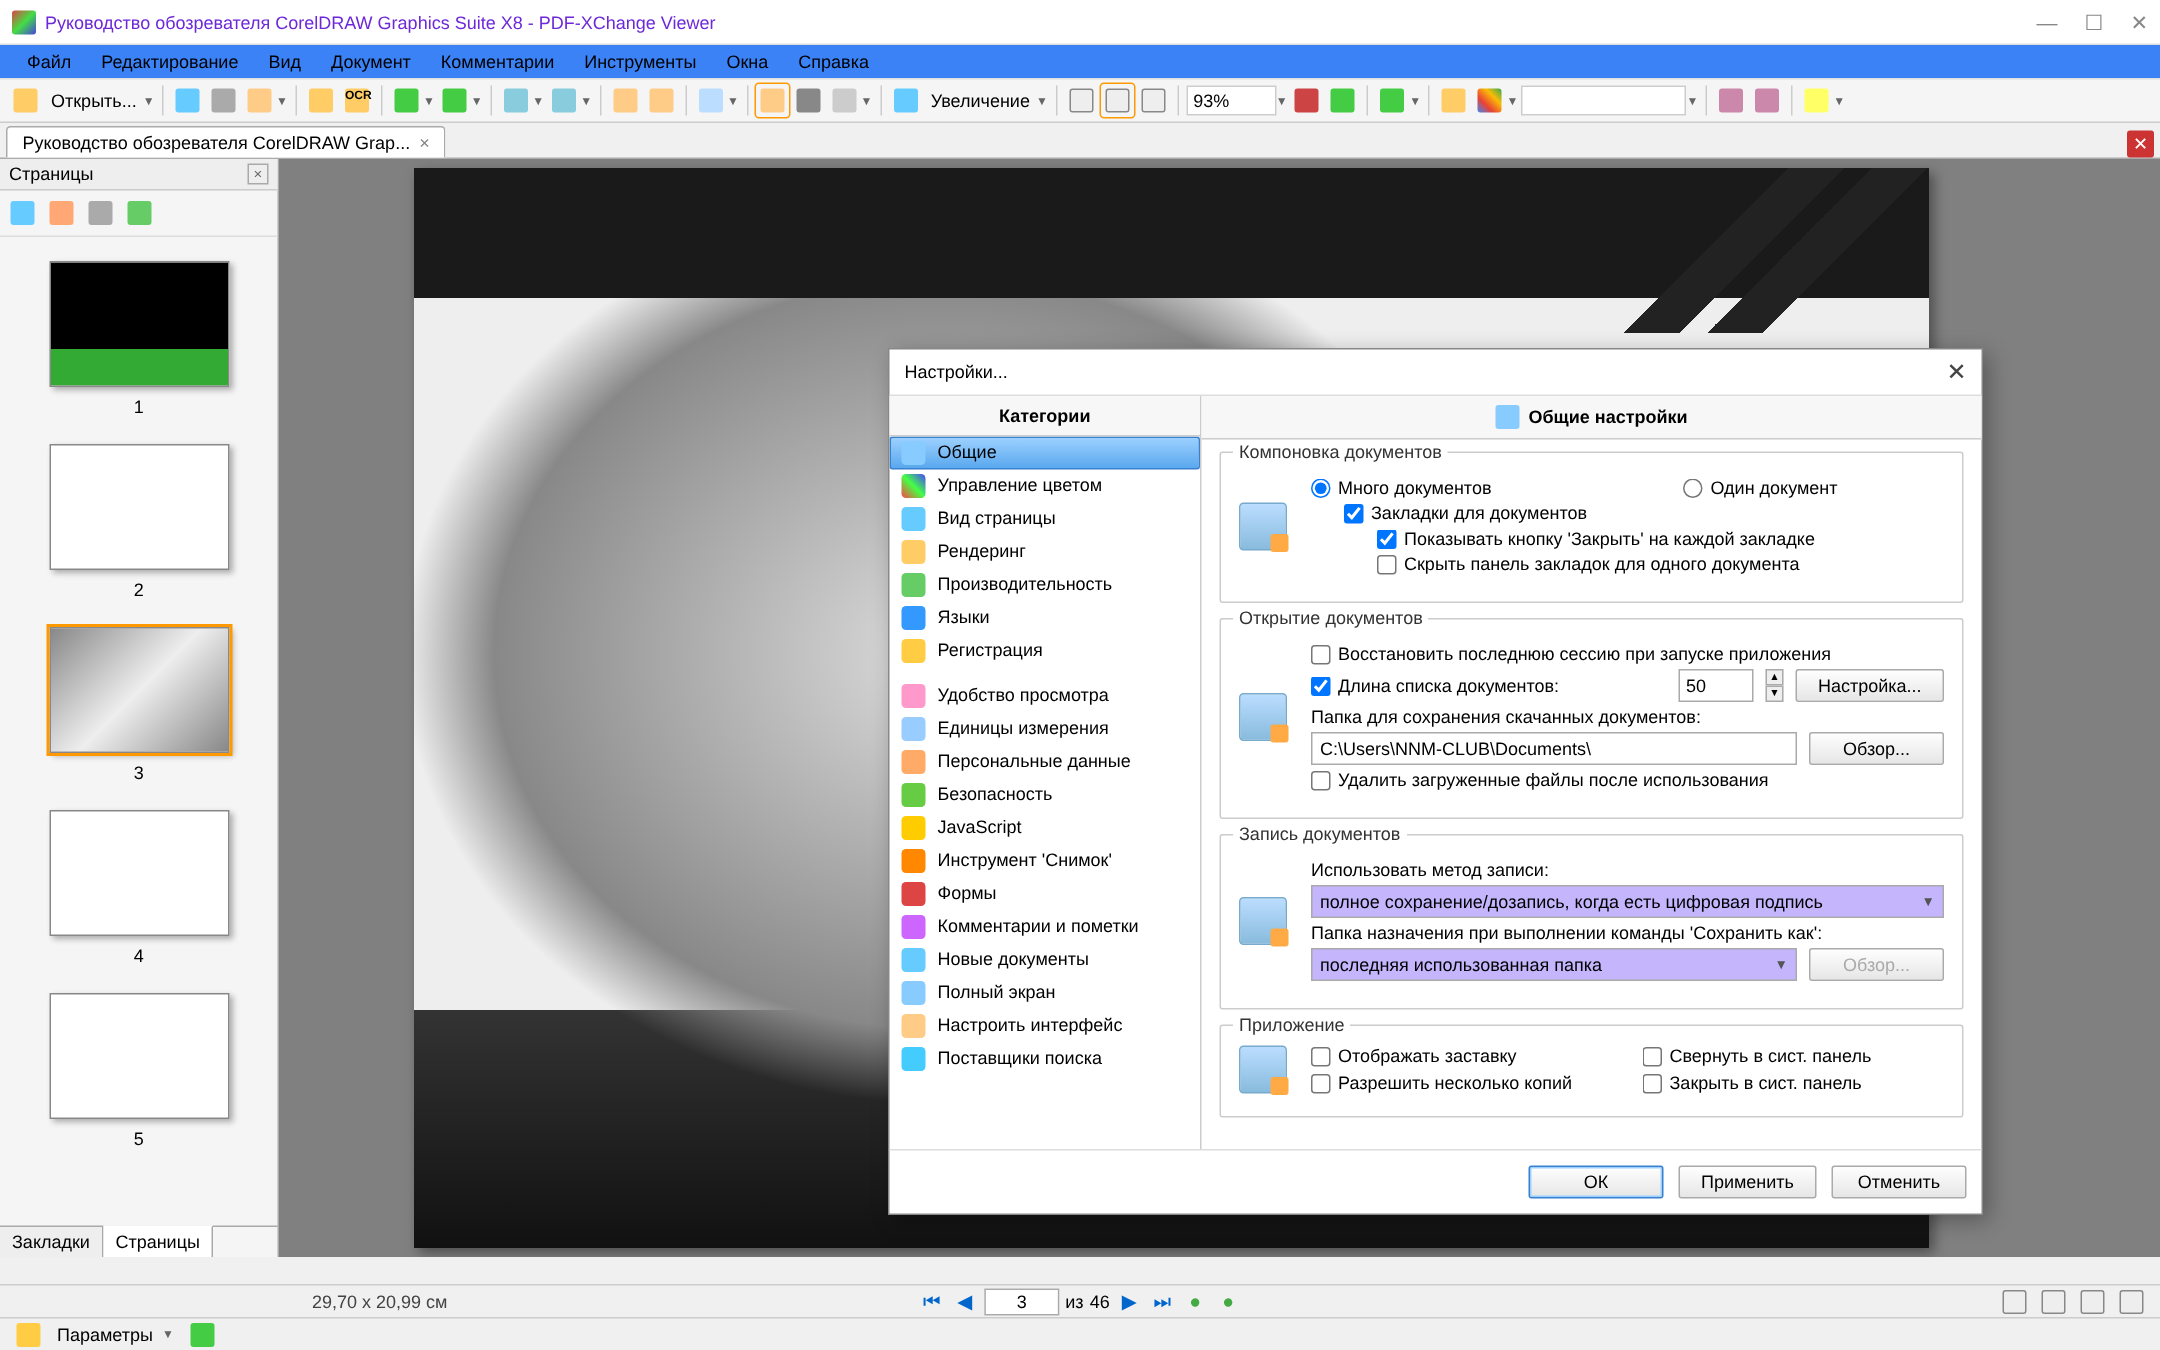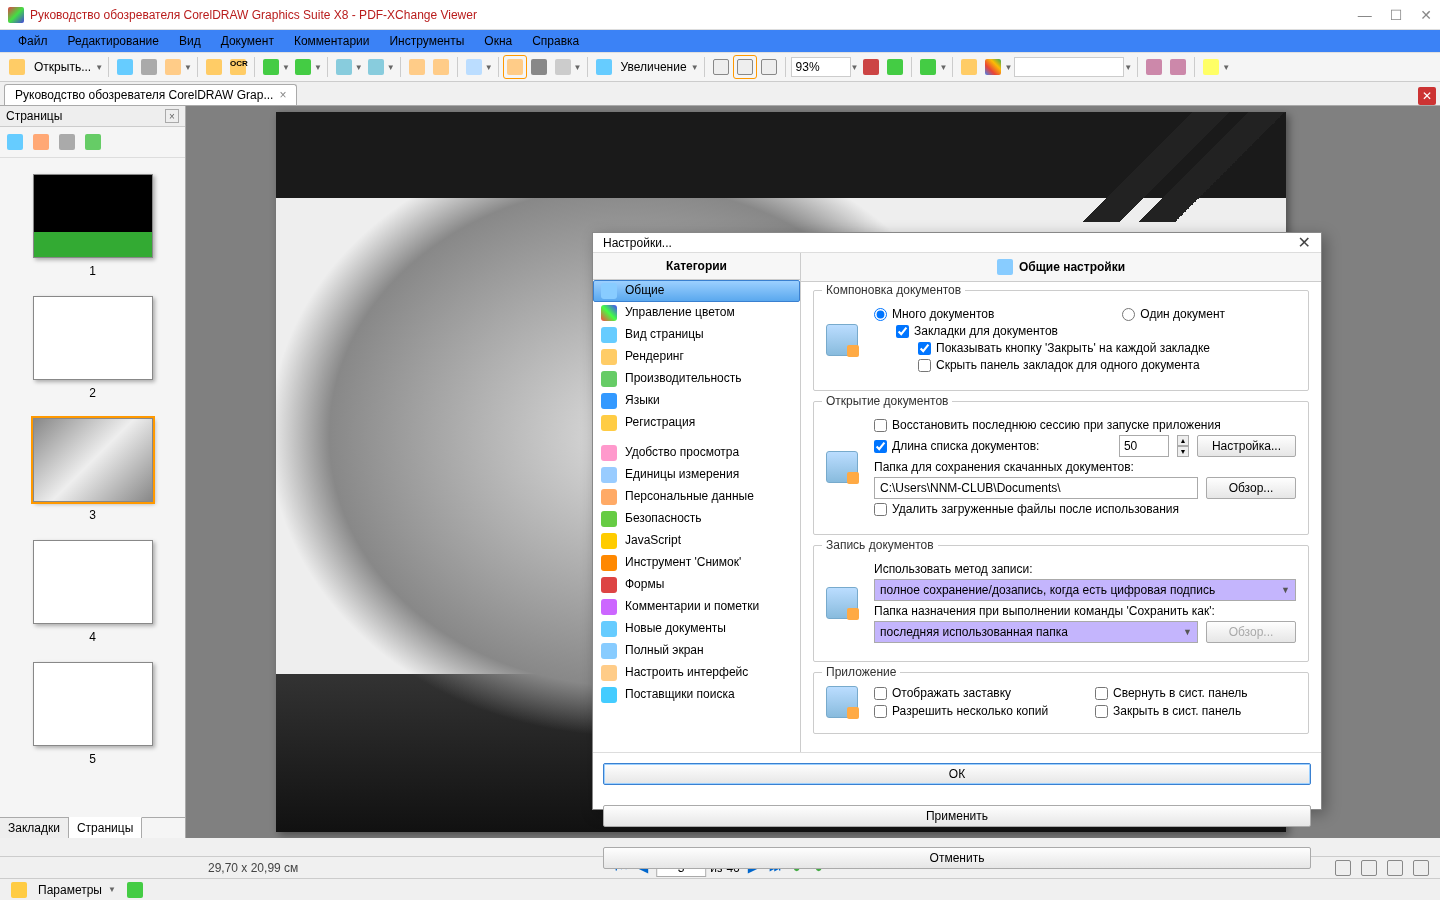--- a/index.html
+++ b/index.html
@@ -1,21 +1,21 @@
 <!DOCTYPE html>
 <html><head>
 <meta charset="utf-8">
 <style>
 * { margin: 0; padding: 0; box-sizing: border-box; font-family: "Segoe UI", Tahoma, sans-serif; font-size: 12px; }
 body { background: #f0f0f0; width: 1440px; height: 900px; overflow: hidden; position: relative; }
 
 
 .titlebar { height: 30px; background: #fff; display: flex; align-items: center; padding: 0 8px; border-bottom: 1px solid #ddd; }
 .titlebar .app-icon { width: 16px; height: 16px; margin-right: 6px; background: linear-gradient(135deg,#d44,#4d4,#44d); border-radius: 2px; }
-.titlebar .title { color: #b91c1c; flex: 1; }
+.titlebar .title { color: #6d28d9; flex: 1; }
 .titlebar .win-btns { display: flex; gap: 18px; color: #888; }
 .titlebar .win-btns span { cursor: pointer; font-size: 14px; }
 
 
 .menubar { height: 22px; background: #3b82f6; display: flex; align-items: center; padding: 0 10px; gap: 4px; }
 .menubar span { padding: 2px 8px; cursor: pointer; }
 
 
 .toolbar { height: 30px; background: #f5f5f5; border-top: 1px solid #e0e0e0; border-bottom: 1px solid #ccc; display: flex; align-items: center; padding: 0 6px; gap: 2px; }
 .tb-btn { width: 22px; height: 22px; display: flex; align-items: center; justify-content: center; cursor: pointer; border-radius: 2px; }
@@ -87,21 +87,21 @@
 .big-ico { width: 32px; height: 32px; background: linear-gradient(#bdf,#8bd); border: 1px solid #7ac; border-radius: 3px; flex-shrink:0; margin-right:8px; position:relative;}
 .big-ico::after{content:"";position:absolute;right:-2px;bottom:-2px;width:12px;height:12px;background:#fa4;border-radius:2px;}
 .txtfield { border: 1px solid #aaa; padding: 2px 5px; height: 22px; background: #fff; }
 .numfield { width: 50px; border: 1px solid #aaa; height: 22px; padding: 0 4px; }
 .spin { width:12px; display:flex; flex-direction:column; }
 .spin b{height:11px;border:1px solid #aaa;font-size:7px;text-align:center;line-height:9px;background:#eee;cursor:pointer;}
 .wbtn { border: 1px solid #aaa; background: linear-gradient(#fefefe,#e6e6e6); padding: 3px 14px; cursor: pointer; border-radius: 2px; min-width: 90px; text-align:center;}
 .wbtn:disabled, .wbtn.disabled { color: #aaa; cursor: default; }
 .selectbox { border: 1px solid #aaa; height: 22px; padding: 0 5px; background: #c4b5fd; display:flex; align-items:center; justify-content:space-between;}
 .selectbox .arr{font-size:9px;color:#555;}
-.dlg-foot { padding: 10px; display: flex; justify-content: flex-end; gap: 20px; border-top: 1px solid #ddd; flex-direction: column; }
+.dlg-foot { padding: 10px; display: flex; justify-content: flex-end; gap: 10px; border-top: 1px solid #ddd; }
 .dlg-foot .wbtn.primary { border: 1px solid #3a80d0; box-shadow: 0 0 0 1px #9cd0ff inset; }
 
 
 .ci0{background:#8cf}.ci1{background:linear-gradient(45deg,#f44,#4f4,#44f)}.ci2{background:#6cf}.ci3{background:#fc6}.ci4{background:#6c6}.ci5{background:#39f}.ci6{background:#fc4}.ci7{background:#f9c}.ci8{background:#9cf}.ci9{background:#fa6}.ci10{background:#6c4}.ci11{background:#fc0}.ci12{background:#f80}.ci13{background:#d44}.ci14{background:#c6f}.ci15{background:#6cf}.ci16{background:#8cf}.ci17{background:#fc8}.ci18{background:#4cf}
 
 
 .ic-open{background:#fc6}.ic-save{background:#6cf}.ic-print{background:#aaa}.ic-mail{background:#fc8}.ic-ocr{background:#fc6;font-size:8px;font-weight:bold}.ic-back{background:#4c4;border-radius:50%}.ic-fwd{background:#4c4;border-radius:50%}.ic-hand{background:#fc8}.ic-snap{background:#888}.ic-sel{background:#ccc}.ic-zoom{background:#6cf}.ic-fit{background:#eee;border:1px solid #888}.ic-plus{background:#4c4;border-radius:50%}.ic-minus{background:#c44;border-radius:50%}.ic-g{background:linear-gradient(45deg,#4285f4,#ea4335,#fbbc05,#34a853)}
 .ico16{width:16px;height:16px;border-radius:2px;}
 </style>
 </head>

